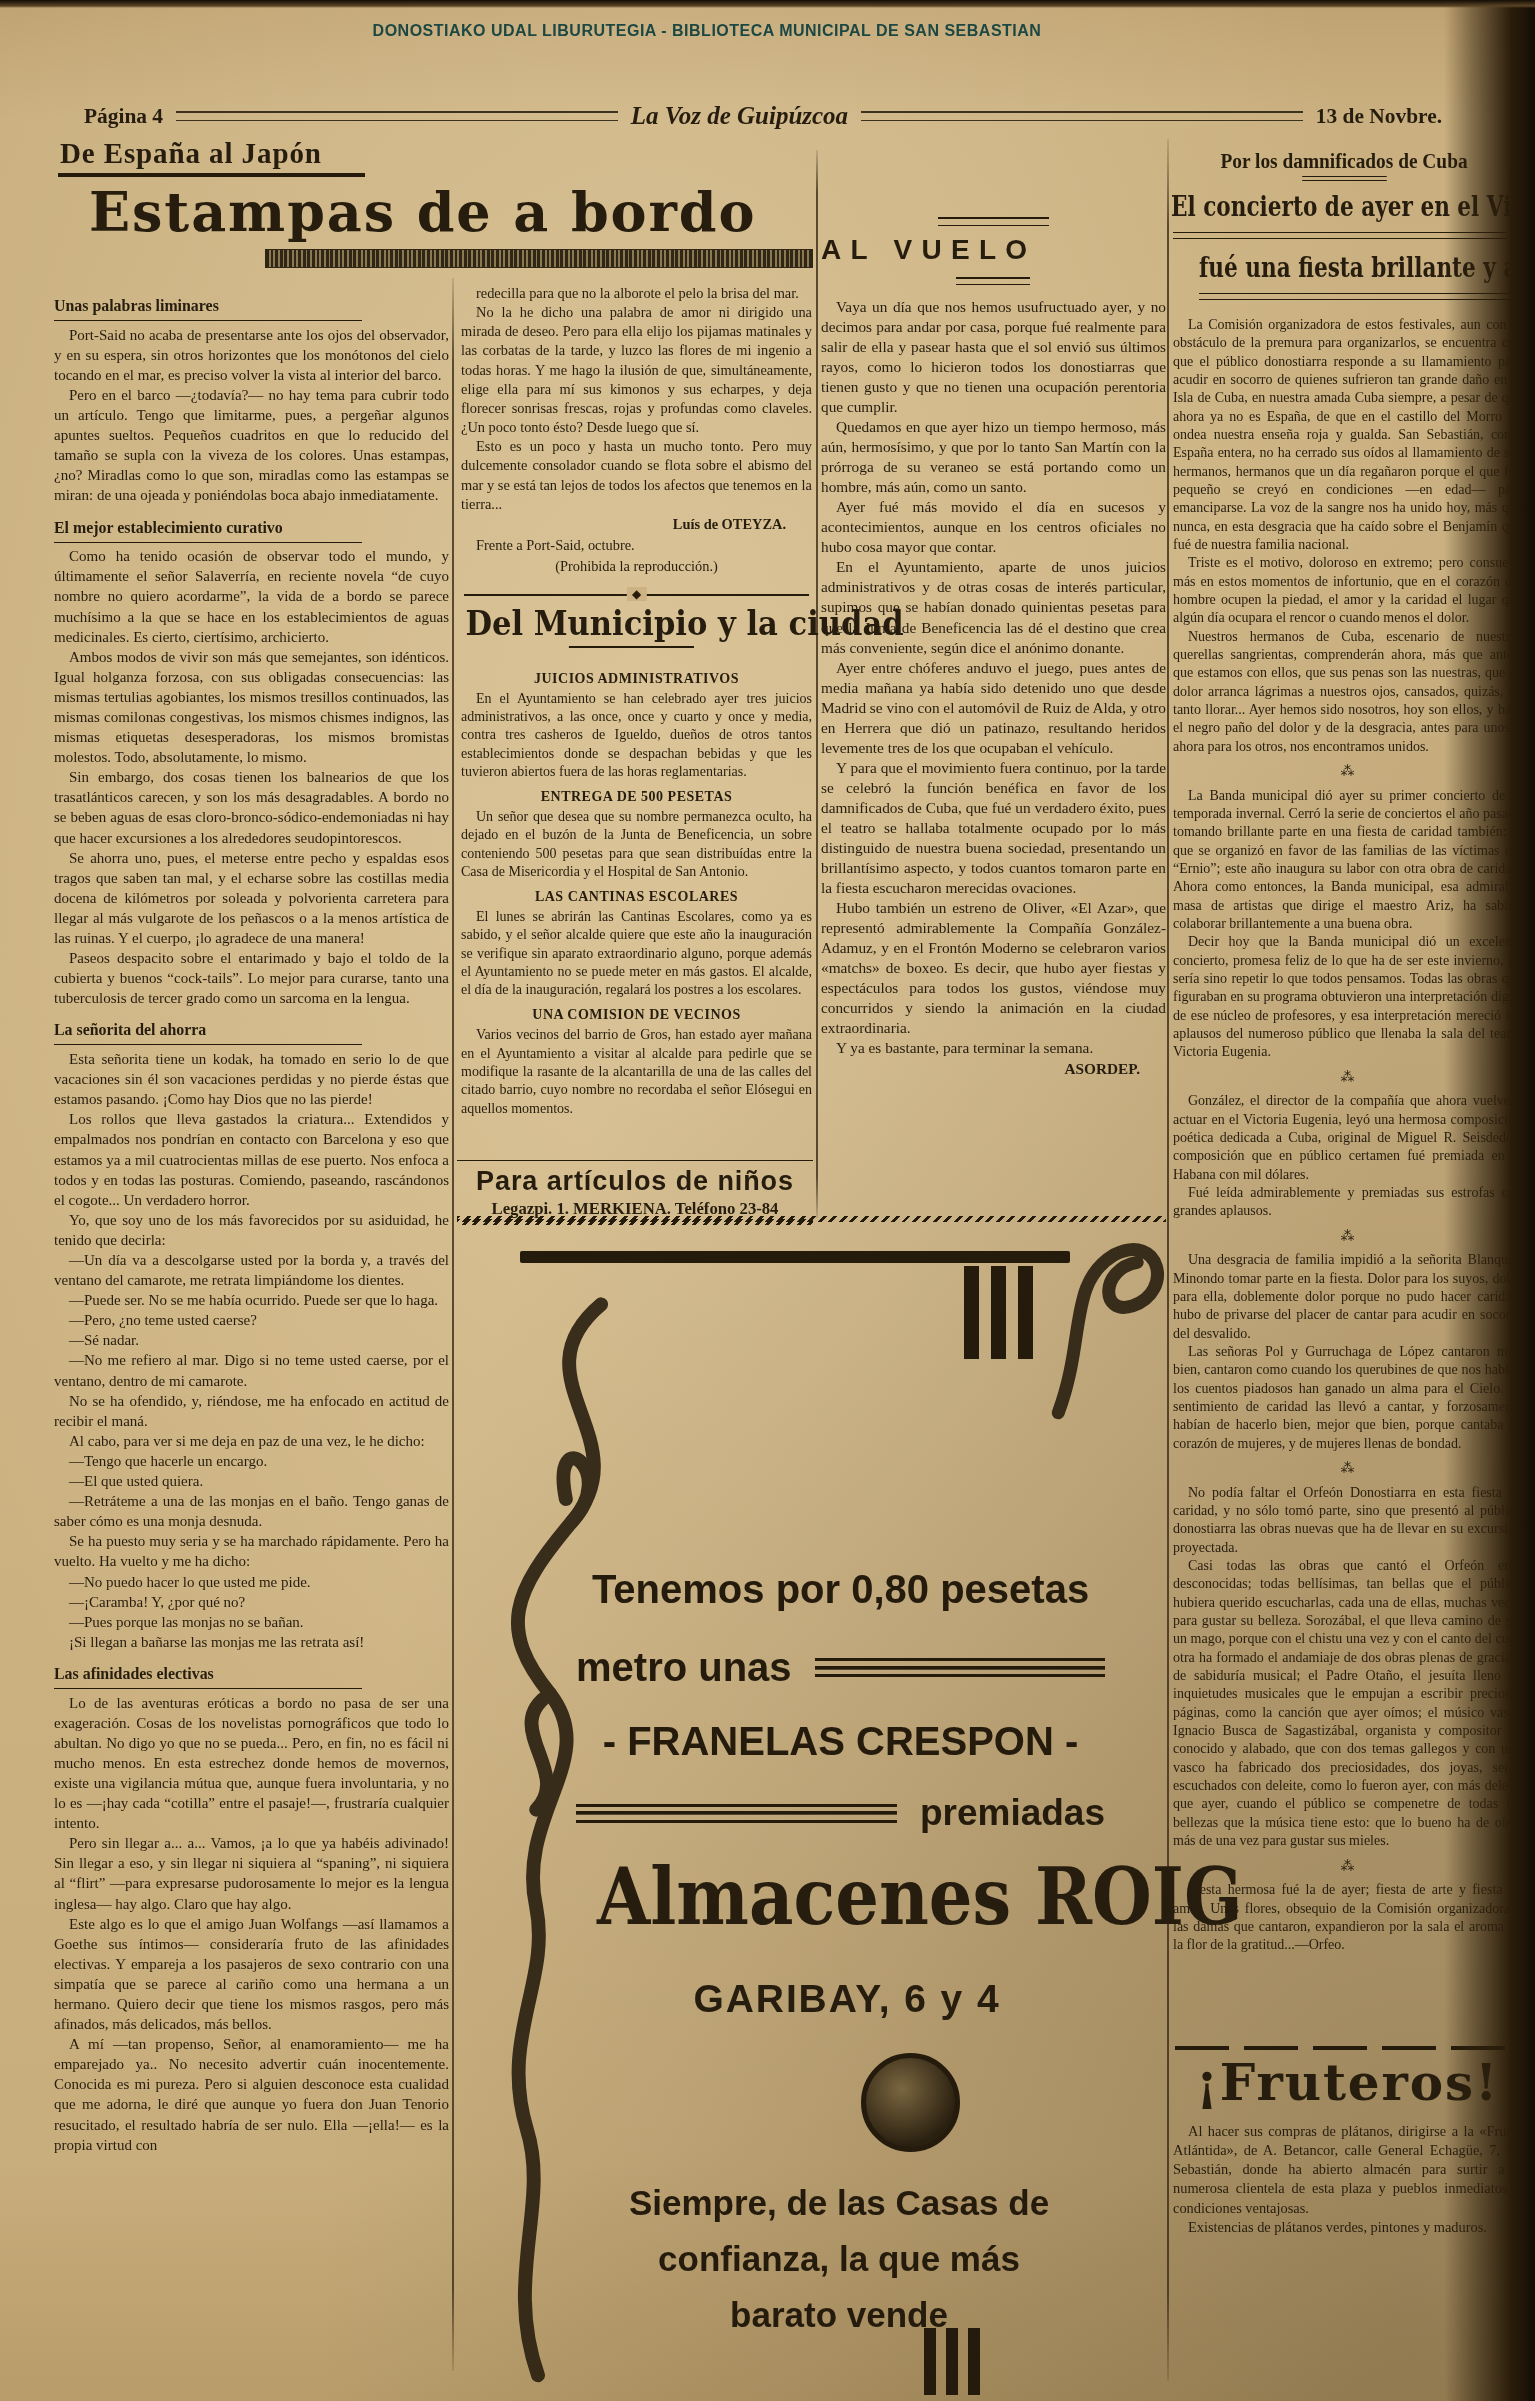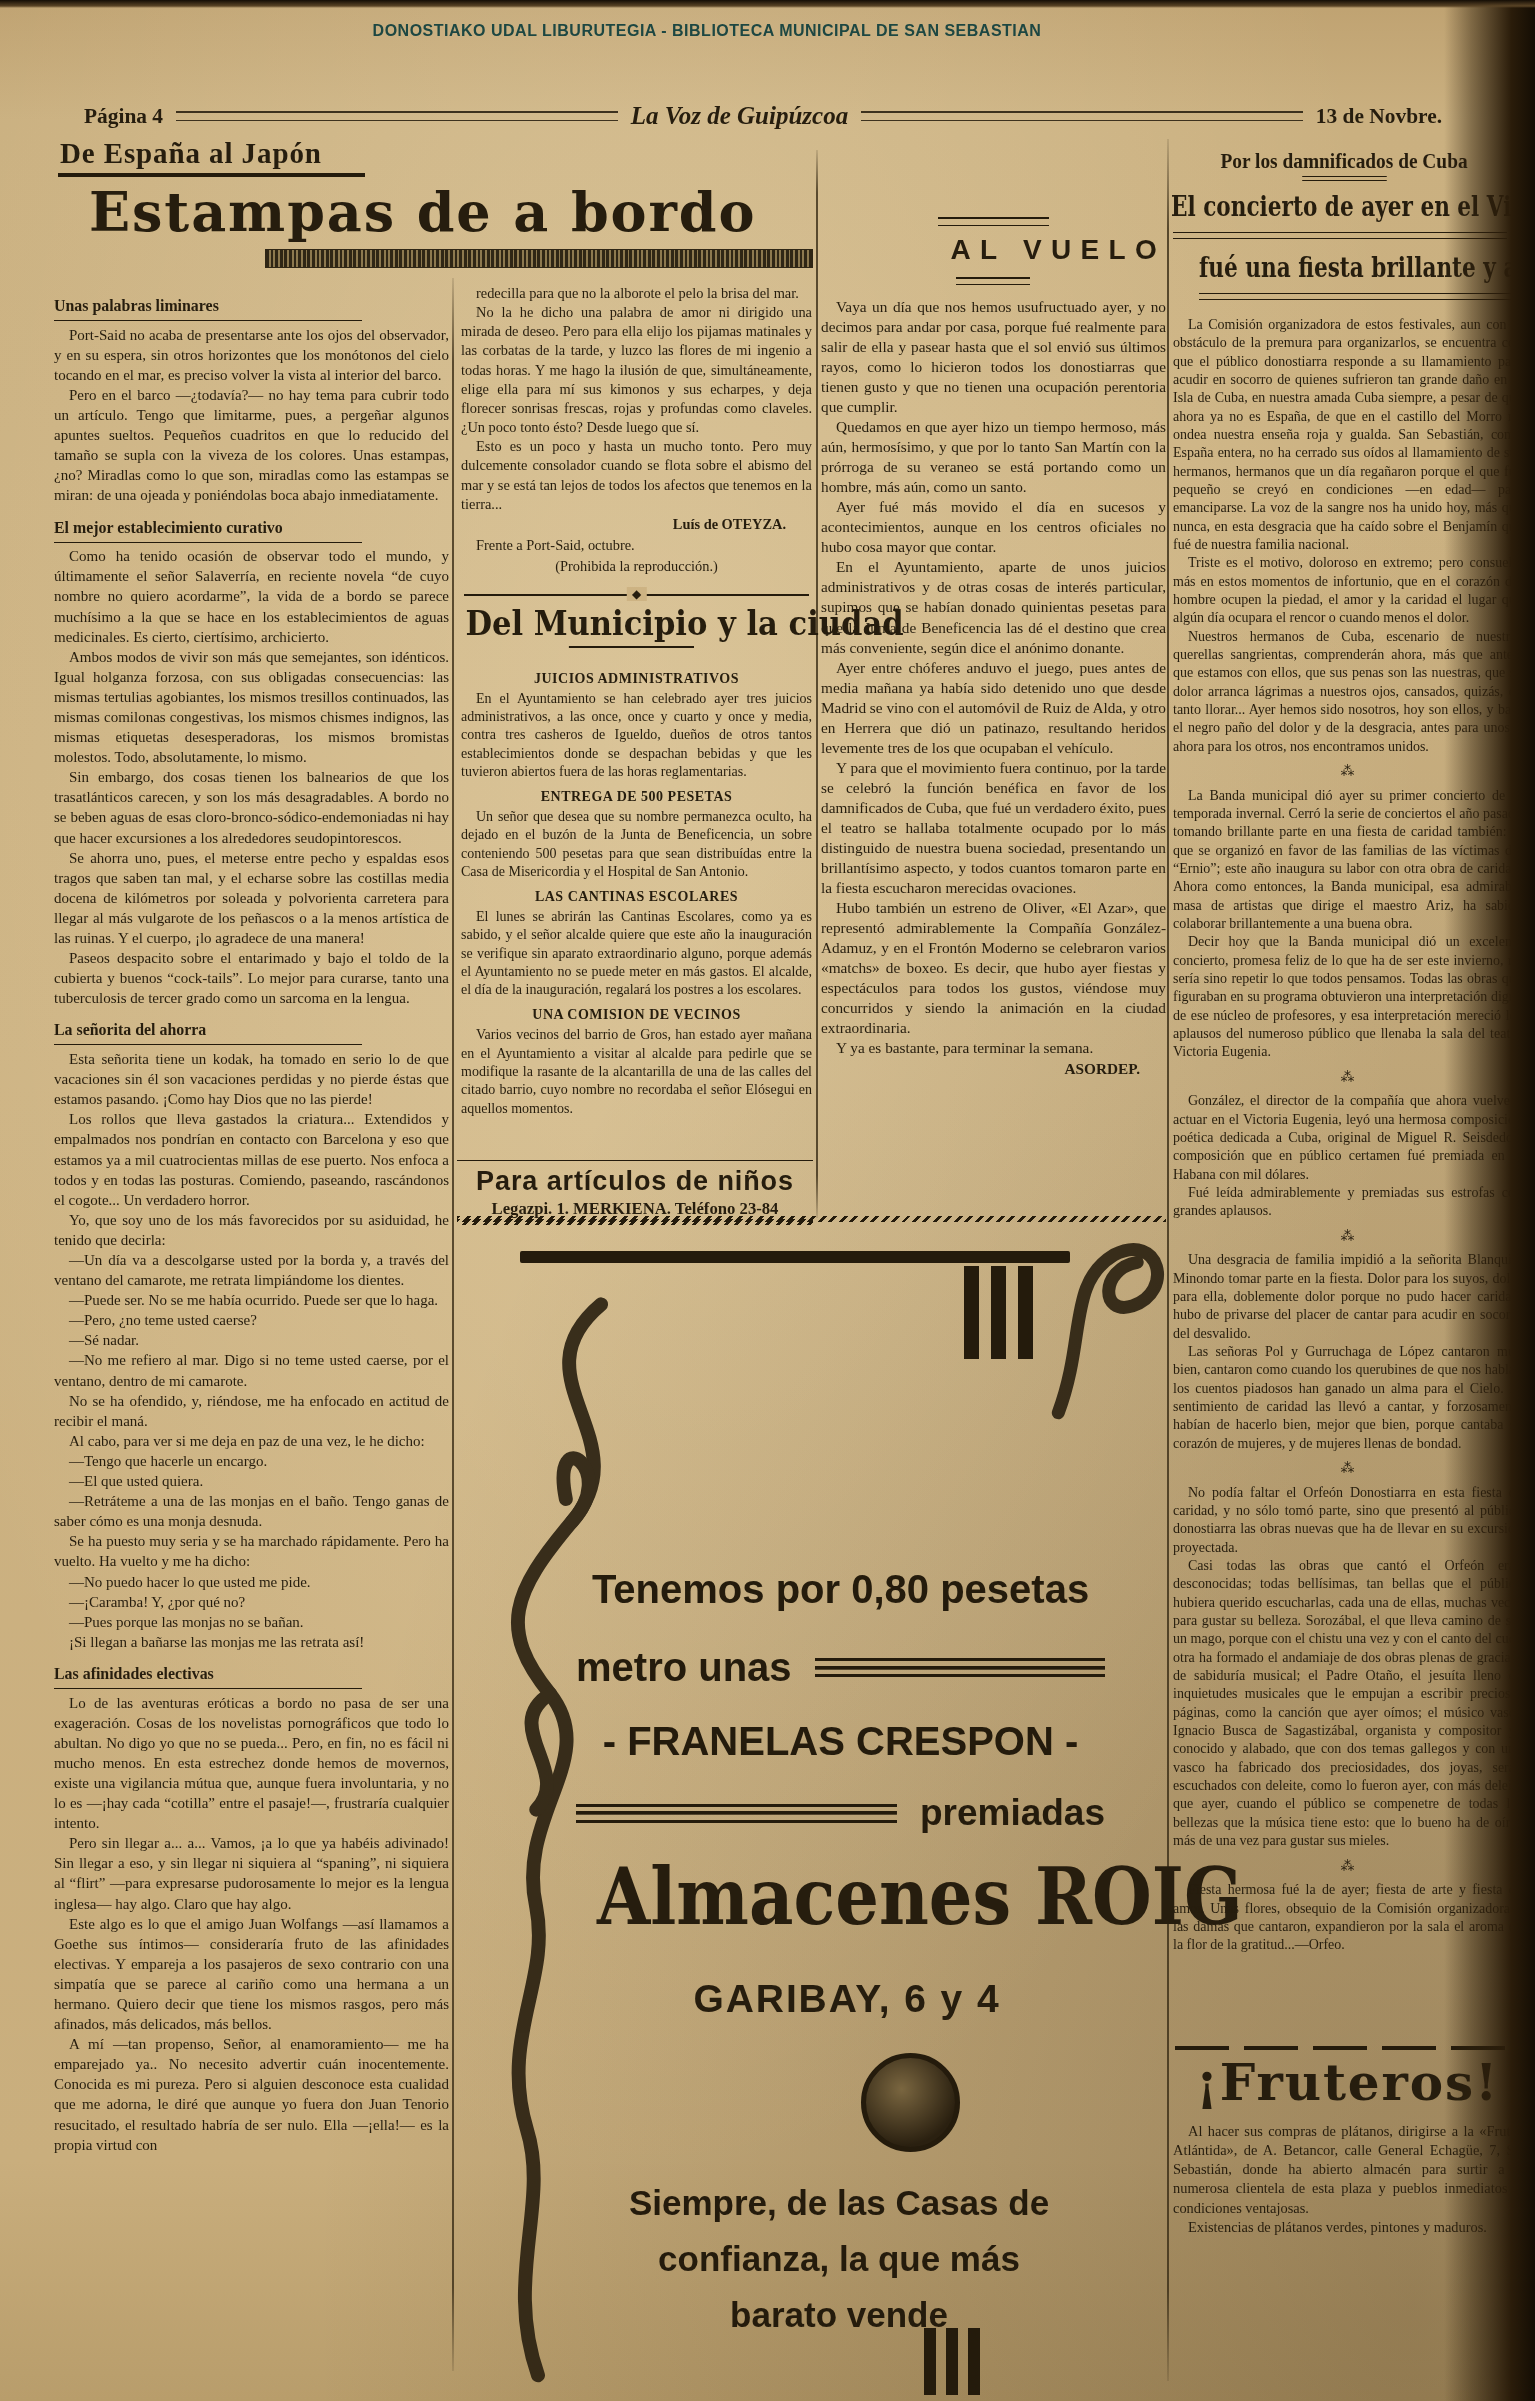--- a/index.html
+++ b/index.html
@@ -11,21 +11,21 @@
                      radial-gradient(ellipse at 92% 96%, rgba(40,25,5,.28), rgba(0,0,0,0) 55%);}
   .top-edge {position:absolute; top:0; left:0; right:0; height:8.4px;
              background:linear-gradient(180deg,#140d05,#5a4426 75%, rgba(90,68,38,0)); z-index:6;}
   .right-edge {position:absolute; top:0; right:0; width:91px; height:100%; z-index:5; pointer-events:none;
              background:linear-gradient(90deg, rgba(36,24,8,0), rgba(46,32,12,.45) 30%, #2a1c0a 74%, #140d04 100%);}
 
   .banner {position:absolute; top:22px; left:0; right:121px; text-align:center;
            font-family:"Liberation Sans", sans-serif; font-size:16px; letter-spacing:0.5px;
            font-weight:bold; color:#1d4742;}
 
-  .masthead {position:absolute; top:102px; left:84px; right:93px; display:flex; align-items:center; gap:13px;}
+  .masthead {position:absolute; top:102px; left:84px; right:93px; display:flex; align-items:center; gap:13px;justify-content:flex-end;}
   .mh-page {font-size:21.4px; font-weight:bold; white-space:nowrap;}
   .mh-title {font-size:25px; font-weight:bold; font-style:italic; white-space:nowrap;}
   .mh-date {font-size:21.4px; font-weight:bold; white-space:nowrap;}
   .dblrule {flex:1; height:6.5px; border-top:2.8px solid #241b0c; border-bottom:1.9px solid #241b0c; opacity:.85;}
 
   .kicker {position:absolute; left:58px; top:137px; font-size:29px; font-weight:bold; letter-spacing:0.9px;
            border-bottom:4.6px solid #241b0c; padding:0 43px 2.8px 1.9px;}
   .main-title {position:absolute; left:89px; top:180px; width:733px; font-size:54px; font-weight:bold;
                font-family:"DejaVu Serif", serif; letter-spacing:1.9px; white-space:nowrap;}
   .title-bar {position:absolute; left:265px; top:249px; width:546px; height:16.7px; border:0.9px solid #2f2615;
@@ -69,21 +69,21 @@
   .merkiena-l1 {font-family:"Liberation Sans", sans-serif; font-size:27px; font-weight:bold; letter-spacing:0.9px;}
   .merkiena-l2 {font-size:16.7px; font-weight:bold; margin-top:2.8px;}
 
   .zigzag {height:5.6px; background:repeating-linear-gradient(135deg,#241b0c 0 2.8px, transparent 2.8px 7.4px);}
   #zz-full {position:absolute; left:457px; top:1216px; width:709px;}
 
   .sol-title {position:absolute; left:821px; top:145px; width:345px; text-align:center;
               font-family:"Liberation Sans", sans-serif; font-size:52px; font-weight:bold; white-space:nowrap;}
   .sol-rule1 {position:absolute; left:938px; top:217px; width:111px; height:5.6px;
               border-top:2.8px solid #241b0c; border-bottom:1.9px solid #241b0c;}
-  .sol-sub {position:absolute; left:821px; top:234px; width:345px; text-align:right;
+  .sol-sub {position:absolute; left:821px; top:234px; width:345px; text-align:left;
             font-family:"Liberation Sans", sans-serif; font-size:28px; font-weight:bold; letter-spacing:9.3px;}
   .sol-rule2 {position:absolute; left:956px; top:277px; width:74px; height:4.6px;
               border-top:2.8px solid #241b0c; border-bottom:0.9px solid #241b0c;}
 
   .roig-hbar {position:absolute; left:520px; top:1251px; width:550px; height:12px; background:#241b0c; border-radius:1.9px;}
   .roig-pipes {position:absolute; left:964px; top:1266px; display:flex; gap:12px;}
   .roig-pipes i {display:block; width:15px; height:93px; background:#241b0c;}
   .roig-pipes-bottom {position:absolute; left:924px; top:2328px; display:flex; gap:10.2px;}
   .roig-pipes-bottom i {display:block; width:12px; height:67px; background:#241b0c;}
   .roig-orn {position:absolute; left:462px; top:1290px;}

